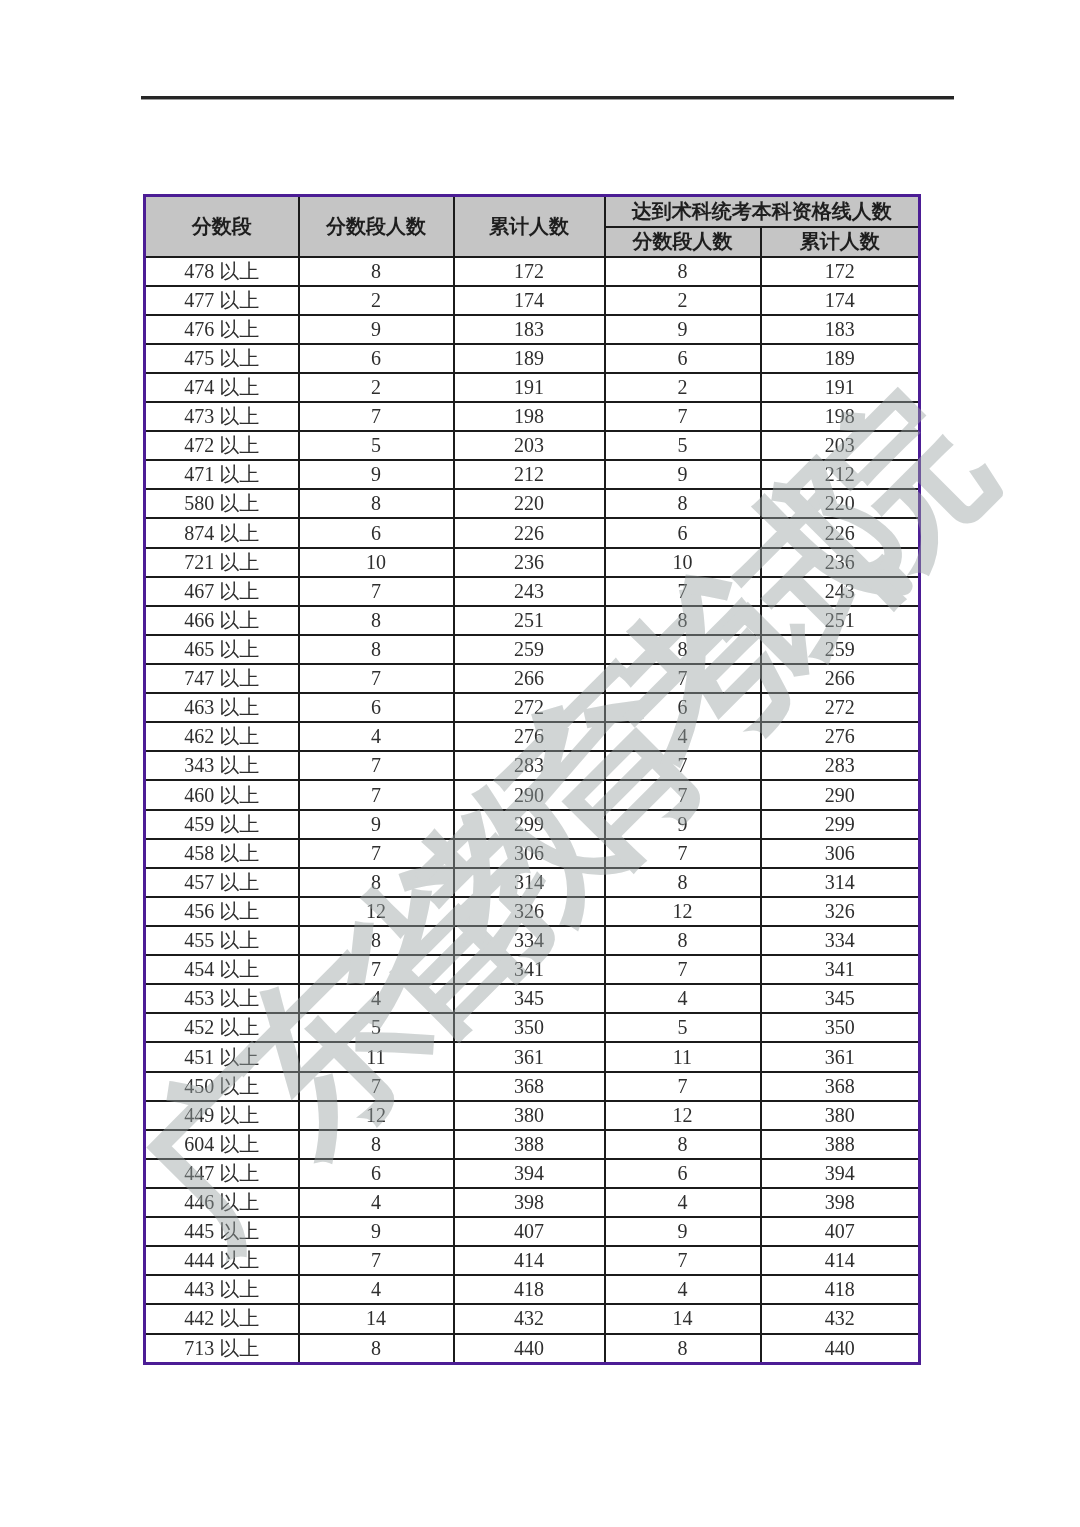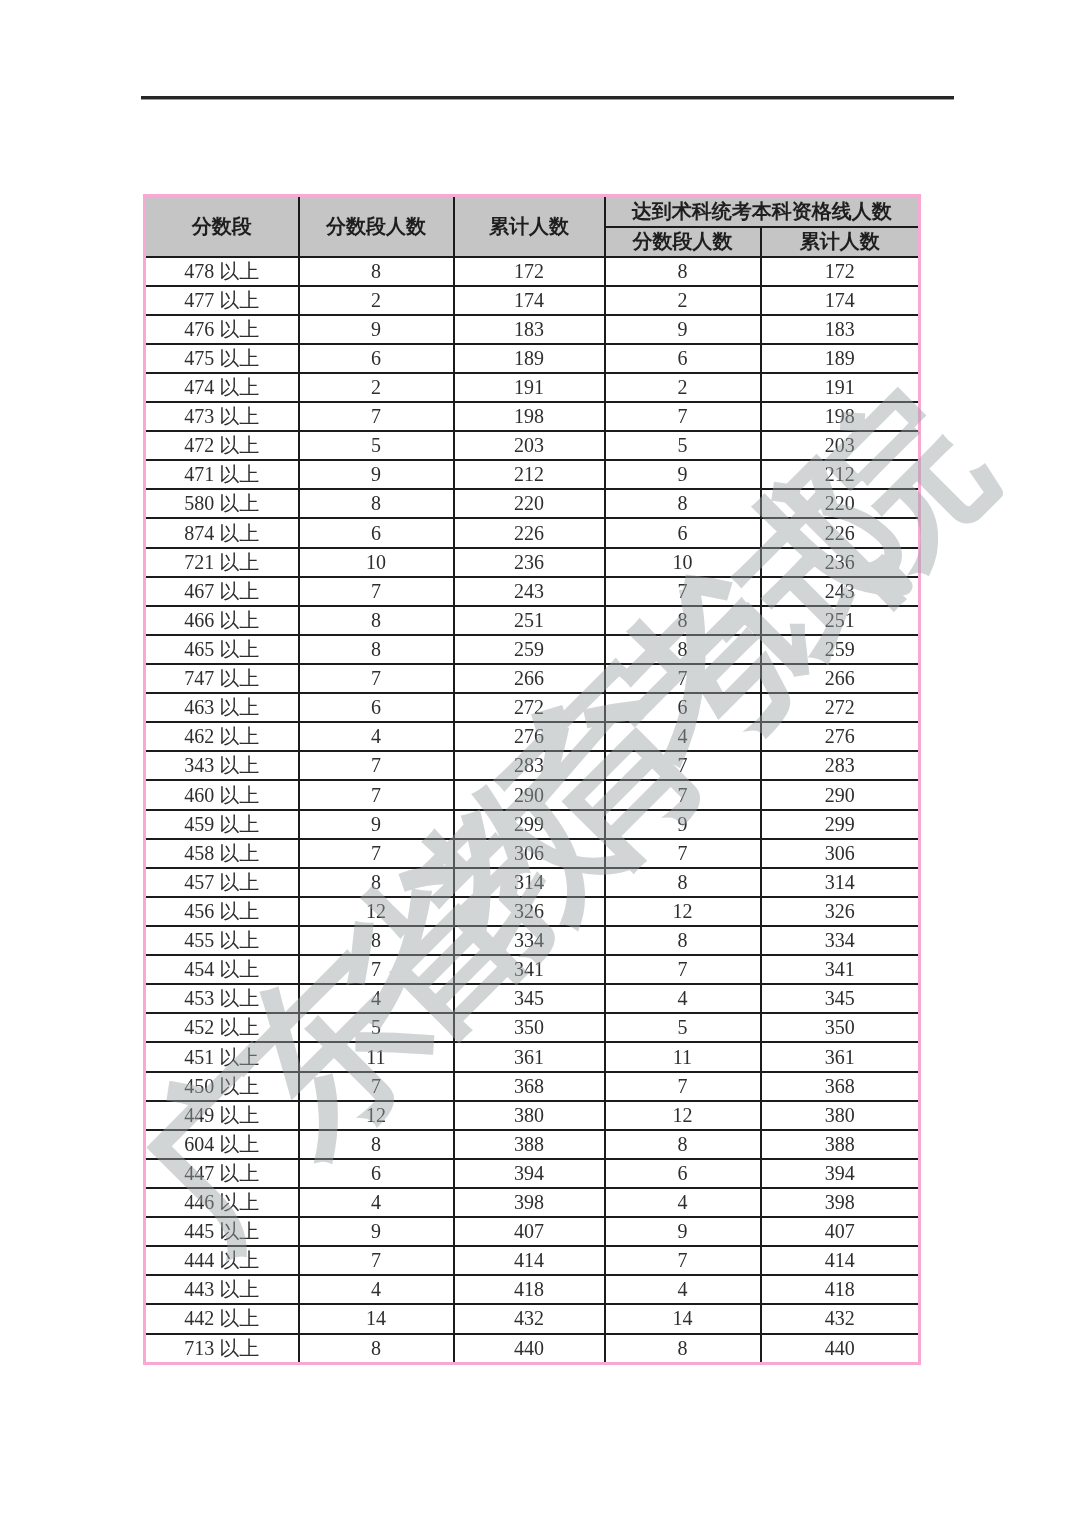--- a/index.html
+++ b/index.html
@@ -27,21 +27,21 @@
     border-collapse: collapse;
     table-layout: fixed;
   }
   .score-table td, .score-table th {
     border: 2px solid #1b1b1b;
     text-align: center;
     vertical-align: middle;
     overflow: hidden;
     white-space: nowrap;
   }
-  .score-table { border: 3px solid #f9a8d4; }
+  .score-table { border: 3px solid #4c1d95; }
   .score-table thead th {
     background: #c5c5c5;
     font-weight: bold;
     font-size: 20px;
     color: #1e1e1e;
   }
   .score-table thead tr.h1 { height: 31px; }
   .score-table thead tr.h2 { height: 30px; }
   .score-table tbody td {
     font-size: 20px;

